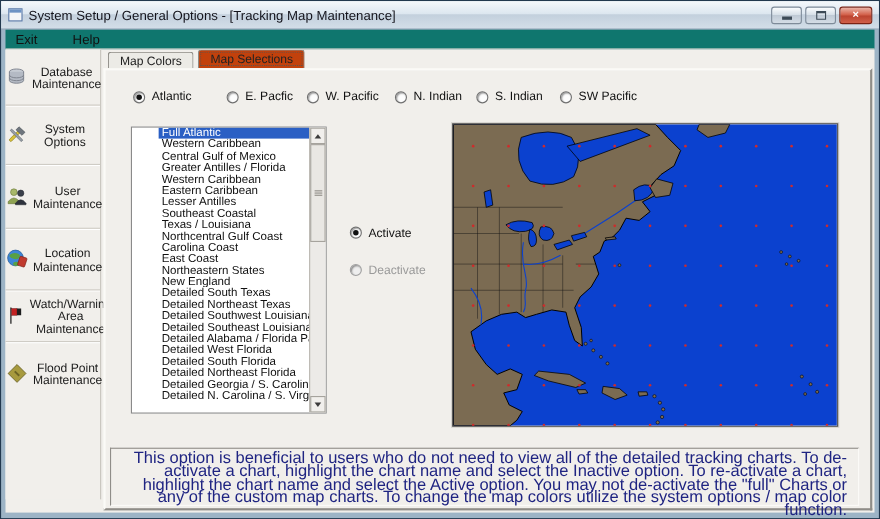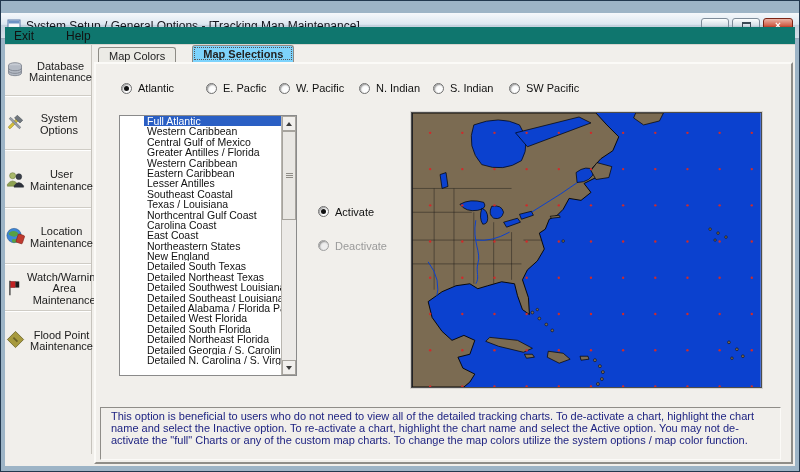--- a/index.html
+++ b/index.html
@@ -1,20 +1,20 @@
 <!DOCTYPE html>
 <html style="--ocean: #0b41cf; --land: #7b6b52; --dot: #cf2b2b;"><head>
 <meta charset="utf-8">
 <style>
   * { box-sizing: border-box; margin: 0; padding: 0; }
   html,body { width:800px; height:472px; font-family:"Liberation Sans", sans-serif; }
   .window{ position:relative; width:800px; height:472px; background:#9db4c6;
            border:1px solid #22384e; overflow:hidden; }
   
-  .titlebar{ position:absolute; top:12px; left:0; right:0; height:26px;
+  .titlebar{ position:absolute; top:0; left:0; right:0; height:26px;
     background:linear-gradient(#f5f8fb,#dde7f0 45%,#c3d0dd 50%,#d3dee8);
     display:flex; align-items:center; padding:0 6px; border-bottom:1px solid #98a9ba;}
   .title-icon{ margin-right:5px; display:flex; }
   .title-text{ font-size:12px; color:#14141c; flex:1; white-space:nowrap; overflow:hidden;}
   .winbtns{ display:flex; gap:3px; }
   .winbtn{ width:28px; height:16px; border:1px solid #7e8b99; border-radius:3px;
     background:linear-gradient(#fbfdfe,#d7e0e8 45%,#bfcad5 50%,#d4dde6);
     display:flex; align-items:center; justify-content:center; font-size:10px; color:#3a4654;}
   .winbtn.close{ background:linear-gradient(#eab3a6,#d3624c 45%,#bc4430 55%,#d0604a);
     border-color:#7c2314; color:#fff; font-weight:bold; width:30px;}
@@ -32,24 +32,24 @@
     background:#f1efeb; border-right:1px solid #c6c3bc; display:flex; flex-direction:column;}
   .side-item{ display:flex; flex-direction:row; align-items:center; justify-content:flex-start;
     padding-top:4px; gap:2px; font-size:11px; line-height:11.5px; text-align:center;
     color:#1b1b1b; border-top:1px solid #cfccc5; box-shadow:inset 0 1px 0 #ffffff; cursor:pointer;}
   .side-item:first-child{ border-top:none; box-shadow:none; }
   .side-item.selected{ background:#1f30b4; color:#ffffff; border-top-color:#1f30b4;
     box-shadow:none;}
   .side-label{ padding:0 2px; }
   
   .mainpanel{ position:absolute; left:87px; top:0; right:0; bottom:0; }
-  .tabs{ position:absolute; top:0; left:6px; height:17px; display:flex; align-items:flex-end; gap:16px;}
+  .tabs{ position:absolute; top:0; left:6px; height:17px; display:flex; align-items:flex-end; gap:4px;}
   .tab{ font-size:11px; padding:2px 10px 2px; border:1px solid #8d8b85; border-bottom:none;
     border-radius:3px 3px 0 0; background:#ecebe6; height:15px; color:#222; cursor:pointer;}
-  .tab.active{ font-weight:bold; background:#7dd3fc; height:17px; outline:1px dotted #555;
+  .tab.active{ font-weight:normal; background:#c2410c; height:17px; outline:1px dotted #555;
     outline-offset:-3px;}
   .tabpanel{ position:absolute; left:2px; right:2px; top:17px; bottom:2px;
     border:2px solid; border-color:#fbfaf7 #8f8d88 #8f8d88 #fbfaf7; background:#f1efeb;}
   
   .basin-row{ position:absolute; top:18px; left:0; right:0; height:14px; }
   .radio-wrap{ position:absolute; display:flex; align-items:center; gap:6px; font-size:11px; color:#111; cursor:pointer;}
   .radio{ width:11px; height:11px; border-radius:50%; background:#fdfdfd; border:1px solid #6f6f6f;
     box-shadow:inset 1px 1px 1.5px rgba(0,0,0,.4); flex:none;}
   .radio.checked::after{ content:""; display:block; width:5px; height:5px; margin:2px;
     border-radius:50%; background:#111;}
@@ -79,21 +79,21 @@
   .act-wrap .lbl2{ width:58px; word-break:break-all; line-height:12px;}
   .act-wrap.disabled{ color:#9a9a9a; cursor:default;}
   
   .mapframe{ position:absolute; left:315px; top:48px; width:351px; height:276px;
     border:1px solid #4c4c4c; box-shadow:0 0 0 1px #d6d4d0; }
   .mapframe svg{ display:block; }
   
   .footer{ position:absolute; left:4px; right:10px; top:343px; height:53px;
     border:1px solid; border-color:#8f8d88 #fbfaf7 #fbfaf7 #8f8d88; background:#f1efeb;
     padding:3px 10px; }
-  .footer-text{ font-size:11px; line-height:11.8px; text-align:left; color:#1f2482; }
+  .footer-text{ font-size:15px; line-height:11.8px; text-align:right; color:#1f2482; }
 </style>
 </head>
 <body>
 
 <div class="window">
 
   <div class="titlebar">
     <span class="title-icon">
       <svg width="14" height="13" viewBox="0 0 14 13">
           <rect x="1" y="1" width="12" height="11" fill="#f4f6f8" stroke="#5a79a8"></rect>

